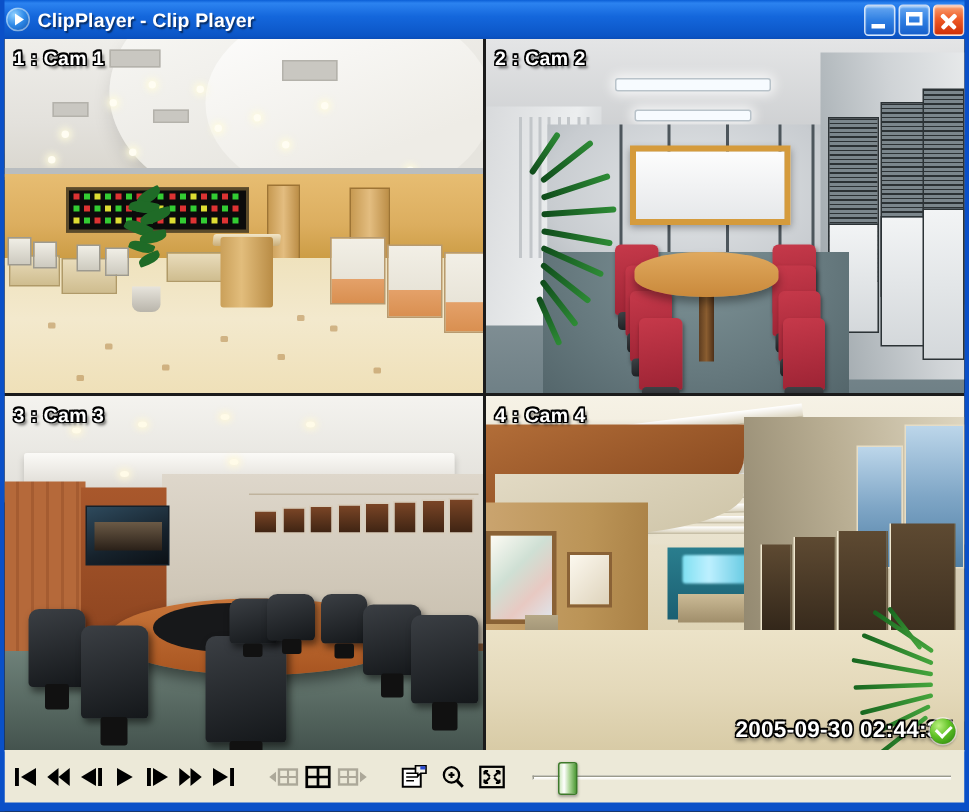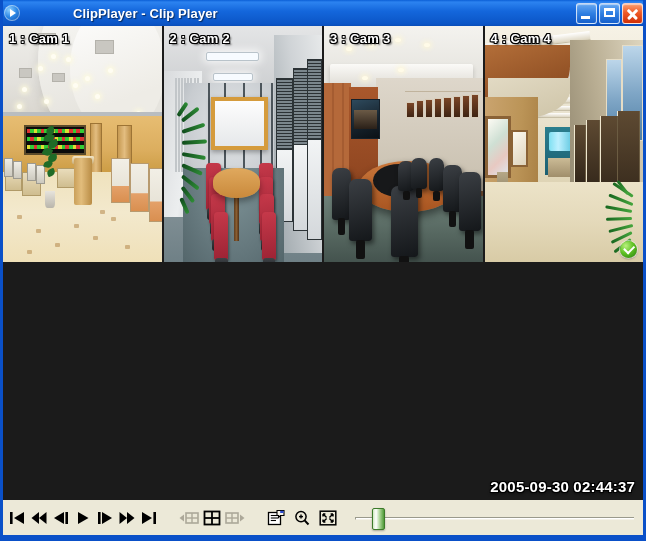--- a/index.html
+++ b/index.html
@@ -25,21 +25,21 @@
     box-shadow:inset 0 0 0 1px rgba(255,255,255,.45);
     position:relative;flex:0 0 auto;
   }
   .tb-icon::after{
     content:"";position:absolute;left:6px;top:4px;
     border-left:6px solid #ffffff;border-top:4px solid transparent;border-bottom:4px solid transparent;
   }
   .tb-title{
     color:#fff;font-size:13px;font-weight:bold;
     text-shadow:1px 1px 1px rgba(0,0,0,.55);
-    white-space:nowrap;letter-spacing:.1px;margin-left:48px;
+    white-space:nowrap;letter-spacing:.1px;
   }
   .tb-btns{margin-left:auto;display:flex;gap:2px;padding-right:3px;}
   .tb-btn{
     width:21px;height:21px;border-radius:3px;position:relative;
     box-sizing:border-box;border:1px solid rgba(255,255,255,.75);
     box-shadow:inset 0 1px 1px rgba(255,255,255,.5);
   }
   .tb-btn.min{background:linear-gradient(180deg,#67a8f2 0%,#2f7fe2 50%,#1660cc 100%);}
   .tb-btn.max{background:linear-gradient(180deg,#67a8f2 0%,#2f7fe2 50%,#1660cc 100%);}
   .tb-btn.close{background:linear-gradient(180deg,#f9a071 0%,#ef5b27 45%,#cf2f07 100%);}
@@ -52,21 +52,21 @@
   }
   .tb-btn.close .x1,.tb-btn.close .x2{
     position:absolute;left:3px;top:9px;width:13px;height:2.5px;background:#fff;border-radius:1px;
   }
   .tb-btn.close .x1{transform:rotate(45deg);}
   .tb-btn.close .x2{transform:rotate(-45deg);}
 
   
   .videogrid{
     position:relative;width:640px;height:474px;
-    display:grid;grid-template-columns:1fr 1fr 1fr 1fr;grid-template-rows:1fr 1fr;
+    display:grid;grid-template-columns:1fr 1fr;grid-template-rows:1fr 1fr;
     gap:2px;background:#1b1b1b;
   }
   .cell{position:relative;overflow:hidden;background:#000;}
   .cell-label{
     position:absolute;left:6px;top:5px;z-index:9;
     color:#ffffff;font-size:13px;font-weight:bold;
     font-family:"Liberation Sans",sans-serif;
     letter-spacing:.3px;
     text-shadow:
       -1px -1px 0 #000,1px -1px 0 #000,-1px 1px 0 #000,1px 1px 0 #000,

